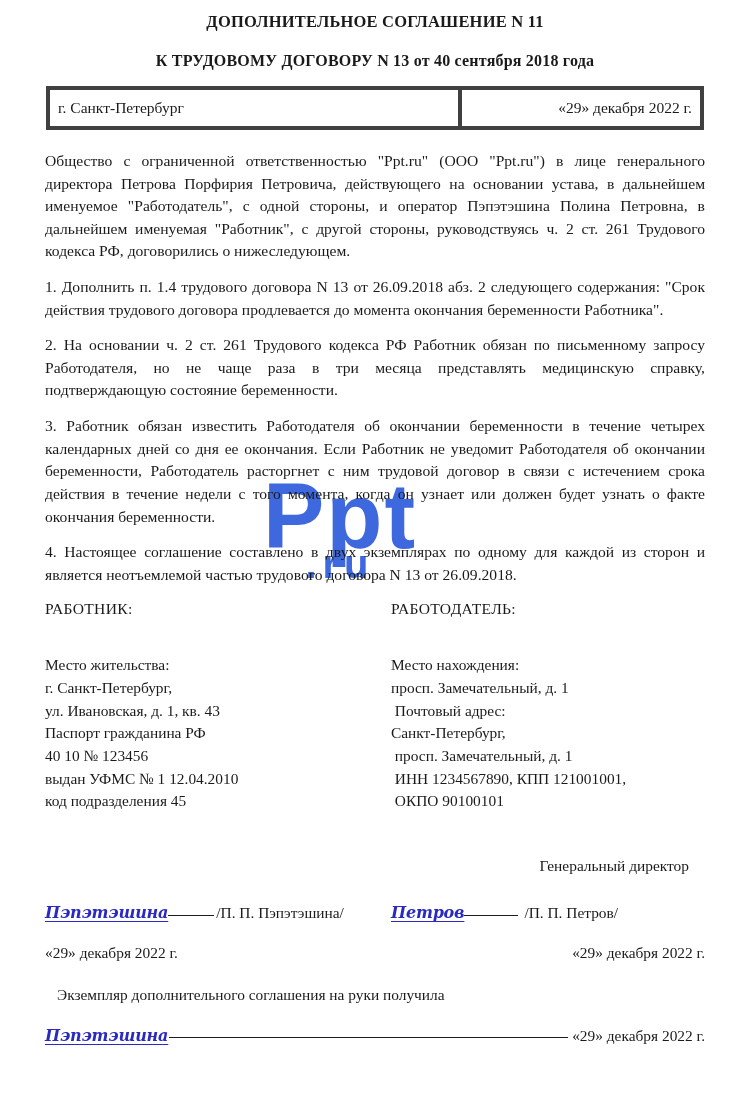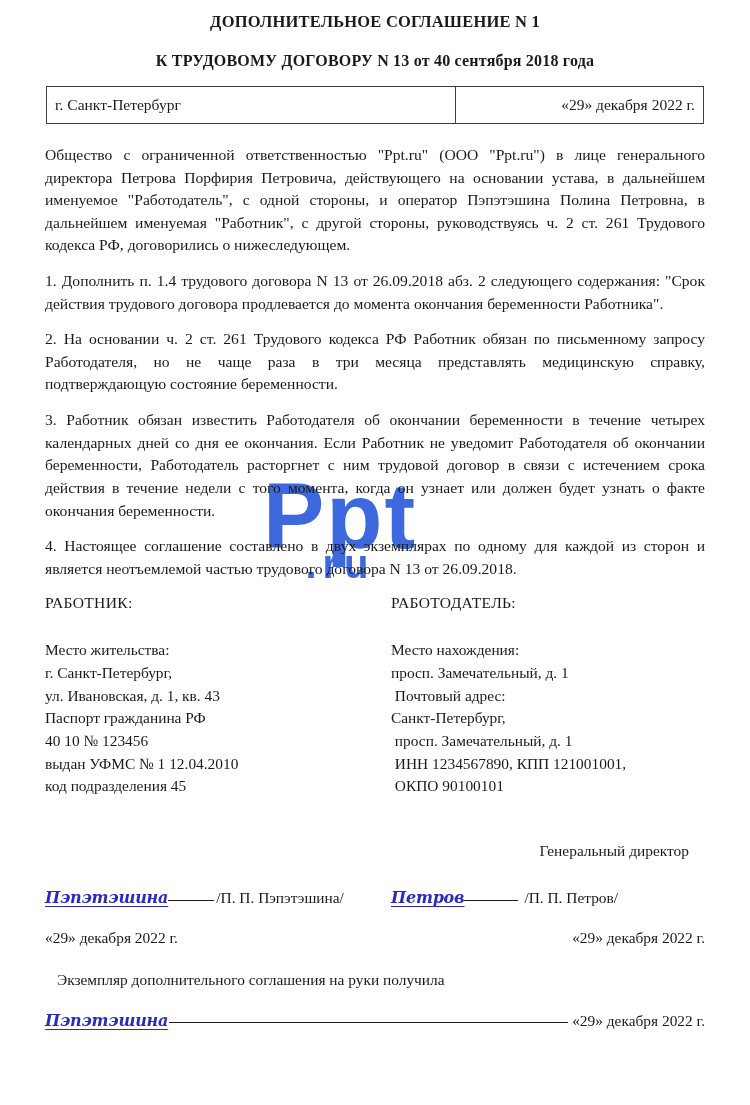--- a/index.html
+++ b/index.html
@@ -59,21 +59,21 @@
   .title-2 { margin: 20px 0 0 0; font-size: 16px; }
 
   
   .hdr-table {
     margin: 16px auto 0 auto;
     width: 658px;
     border-collapse: collapse;
     table-layout: fixed;
   }
   .hdr-table td {
-    border: 1px solid #404040;
+    border: 4px solid #404040;
     height: 36px;
     vertical-align: middle;
     font-size: 15.5px;
     padding: 0 8px;
   }
   .hdr-city { width: 392px; text-align: left; }
   .hdr-date { text-align: right; }
 
   
   .body-wrap {
@@ -100,21 +100,21 @@
   .col-right { width: 314px; }
   .party-head {
     font-size: 15.6px;
     margin: 0;
     letter-spacing: .3px;
   }
 
   
   .requisites {
     width: 660px;
-    margin: 27px auto 0 auto;
+    margin: 36px auto 0 auto;
     display: flex;
     align-items: flex-start;
   }
   .req-line {
     font-size: 15.4px;
     line-height: 1.47;
     margin: 0;
     white-space: pre;
   }
 
@@ -195,21 +195,21 @@
 
 <div class="page">
 
   <div class="watermark">
     <span>Ppt</span>
     <span class="wm2">.ru</span>
   </div>
 
   <div class="content">
 
-    <h1 class="title title-1">ДОПОЛНИТЕЛЬНОЕ СОГЛАШЕНИЕ N 1</h1>
+    <h1 class="title title-1">ДОПОЛНИТЕЛЬНОЕ СОГЛАШЕНИЕ N 11</h1>
     <h2 class="title title-2">К ТРУДОВОМУ ДОГОВОРУ N 13 от 40 сентября 2018 года</h2>
 
     <table class="hdr-table">
       <tbody>
         <tr>
           <td class="hdr-city">г. Санкт-Петербург</td>
           <td class="hdr-date">«29» декабря 2022 г.</td>
         </tr>
       </tbody>
     </table>

